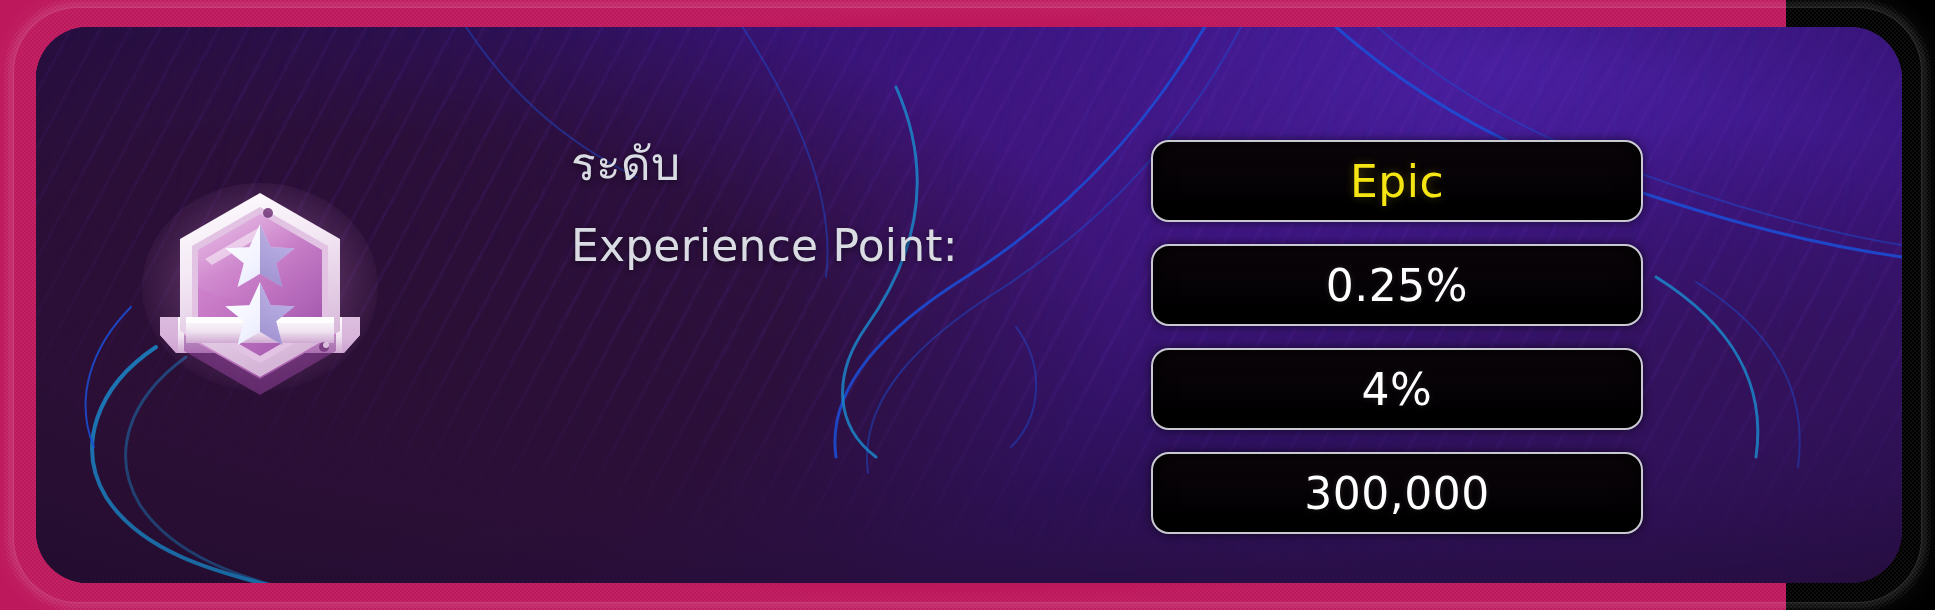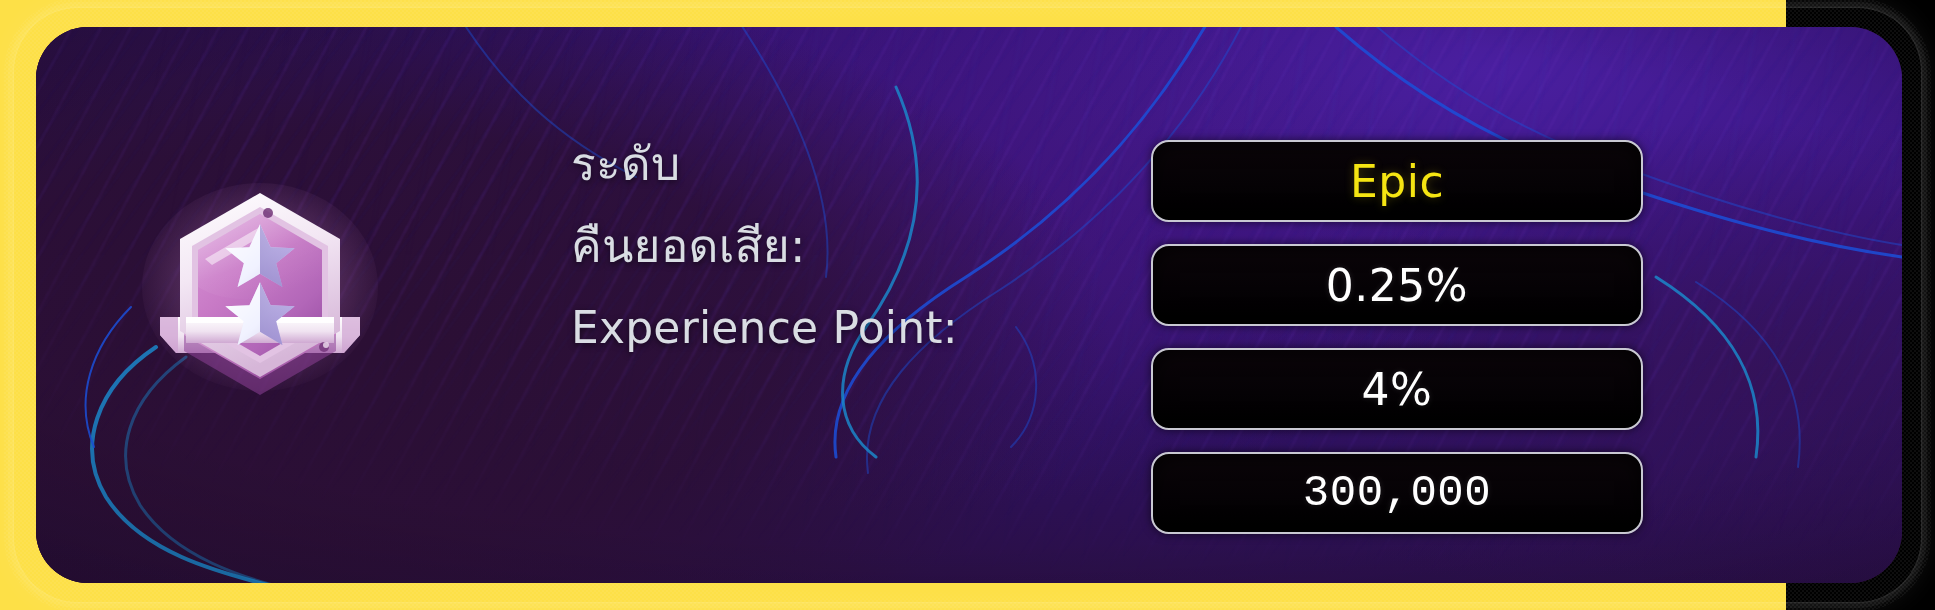--- a/index.html
+++ b/index.html
@@ -1,19 +1,19 @@
 <!DOCTYPE html>
 <html><head>
 <meta charset="utf-8">
 <style>
   html,body{margin:0;padding:0;background:#000;}
   body{width:1935px;height:610px;overflow:hidden;font-family:"DejaVu Sans","Liberation Sans",sans-serif;}
 
   
-  #stage{position:relative;width:1786px;height:610px;background:#fde047;}
+  #stage{position:relative;width:1786px;height:610px;background:#be185d;}
 
   
   #halo{
     position:absolute;left:14px;top:8px;width:1907px;height:594px;
     border-radius:64px;
     box-shadow:0 0 0 6px rgba(255,255,255,.045),
                0 0 22px 10px rgba(255,255,255,.05),
                0 0 2px 1px rgba(255,255,255,.10);
     filter:blur(.4px);
     pointer-events:none;
@@ -108,21 +108,21 @@
   
   #values{position:absolute;left:1115px;top:113px;width:492px;}
   .vbox{
     height:78px;margin-bottom:22px;
     border-radius:18px;
     border:2px solid #c9c9d2;
     background:linear-gradient(180deg,#0b0509 0%,#050205 55%,#000 100%);
     display:flex;align-items:center;justify-content:center;
     box-shadow:inset 0 0 22px rgba(0,0,0,.9), 0 0 10px rgba(0,0,0,.6);
   }
-  .vbox:last-child{margin-bottom:0;font-family:Liberation Mono, monospace;}
+  .vbox:last-child{margin-bottom:0;}
   .vtext{
     font-size:44px;color:#ffffff;letter-spacing:.5px;
     text-shadow:0 0 6px rgba(255,255,255,.12);
     text-align:center;
   }
   .vtext.accent{color:#f5e512;font-weight:400;text-shadow:0 0 10px rgba(245,229,18,.25);}
 </style>
 </head>
 <body>
 
@@ -238,21 +238,20 @@
         </g>
 
         <circle cx="160" cy="46" r="5" fill="#6a2a70" opacity=".8"></circle>
         <circle cx="216" cy="180" r="5" fill="#6a2a70" opacity=".7"></circle>
         <circle cx="218" cy="178" r="3" fill="#f0dff0" opacity=".8"></circle>
       </svg>
     </div>
 
     <div id="labels">
       <div class="label">ระดับ</div>
-      <div class="label">คืนยอดเสีย:</div>
       <div class="label small">Experience Point:</div>
     </div>
 
     <div id="values">
       <div class="vbox">
         <span class="vtext accent">Epic</span>
       </div>
       <div class="vbox">
         <span class="vtext">0.25%</span>
       </div>

